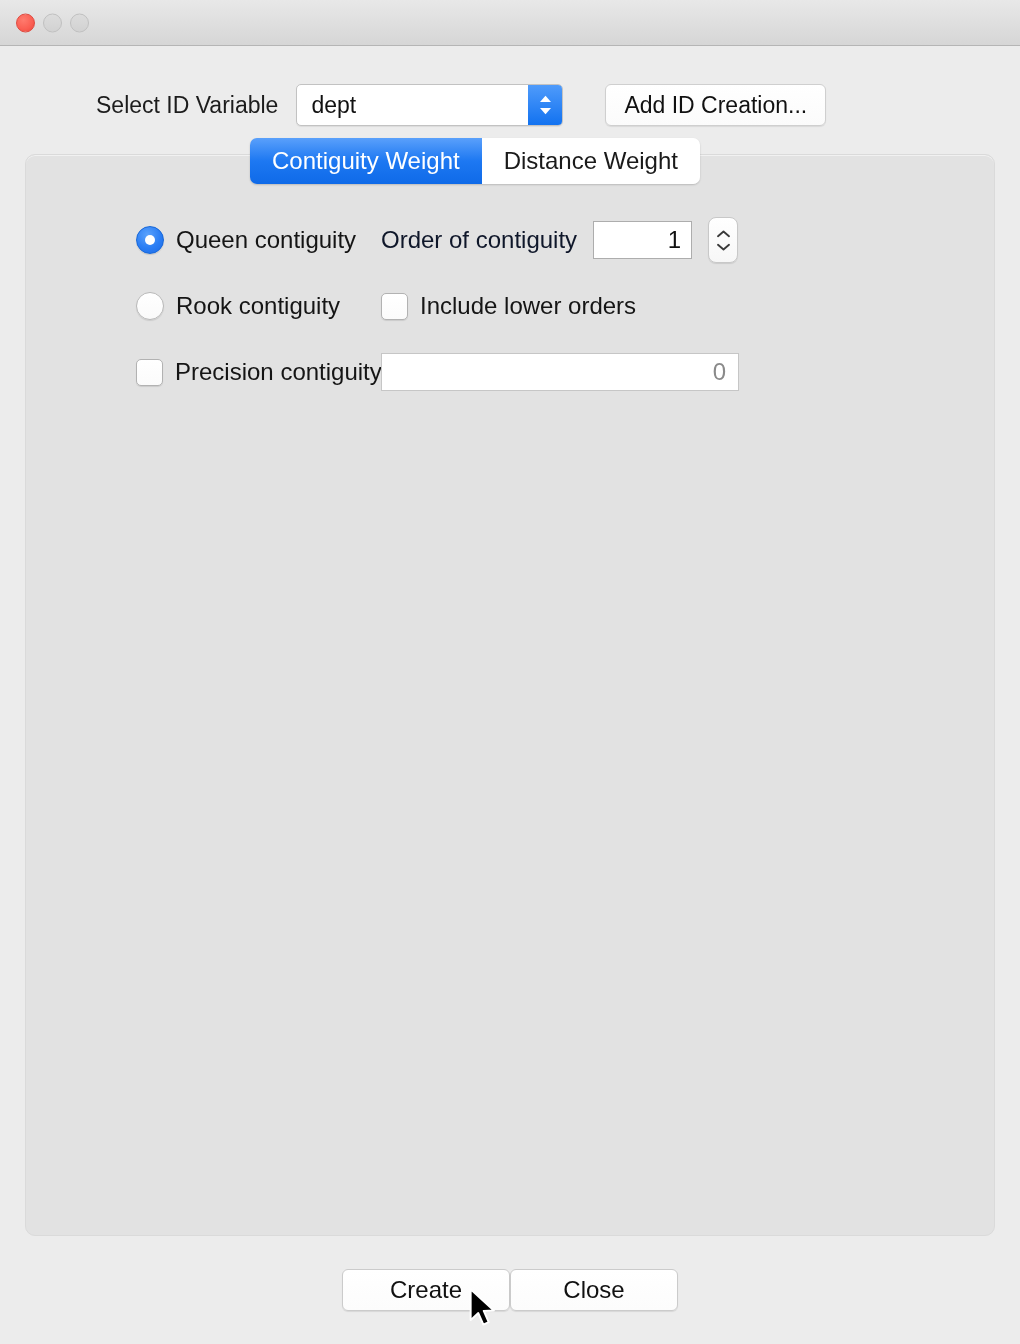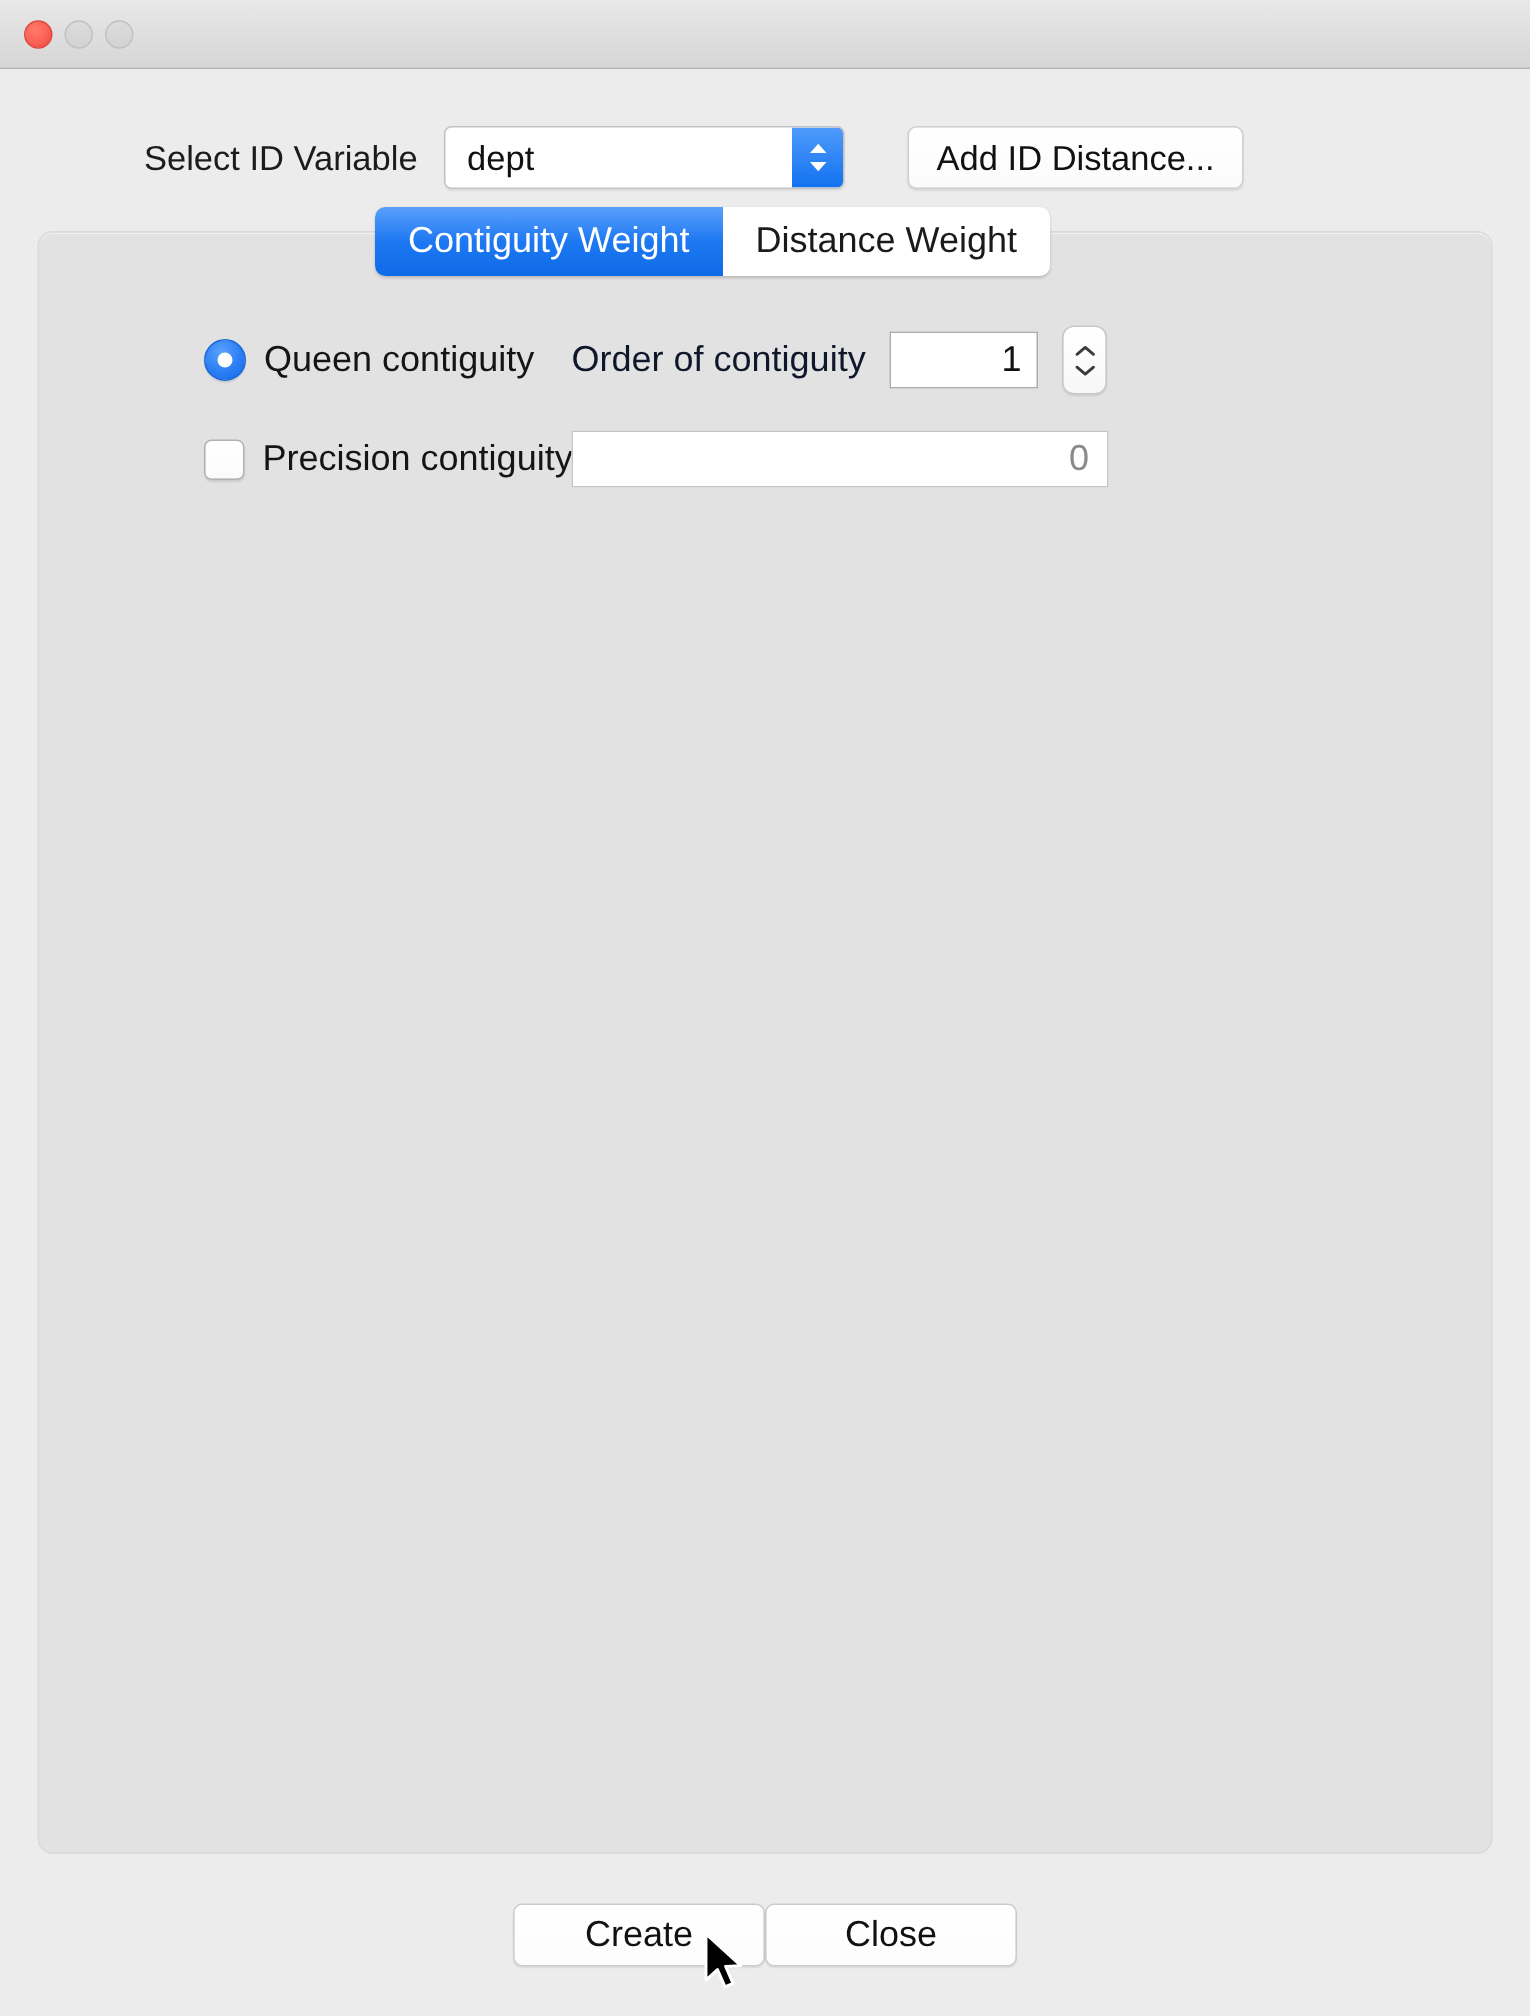--- a/index.html
+++ b/index.html
@@ -364,21 +364,21 @@
       <span class="combo-arrows">
         <svg width="15" height="9" viewBox="0 0 15 9" aria-hidden="true">
           <path d="M7.5 0.8 L13 7 L2 7 Z" fill="#ffffff"></path>
         </svg>
         <svg width="15" height="9" viewBox="0 0 15 9" aria-hidden="true">
           <path d="M7.5 8.2 L2 2 L13 2 Z" fill="#ffffff"></path>
         </svg>
       </span>
     </div>
 
-    <button class="add-id-button">Add ID Distance...</button>
+    <button class="add-id-button">Add ID Creation...</button>
   </div>
 
   <div class="tabbar-wrap">
     <div class="tabbar">
       <button class="tab active">Contiguity Weight</button>
       <button class="tab inactive">Distance Weight</button>
     </div>
   </div>
 
   <div class="panel">
@@ -396,20 +396,30 @@
             <svg width="15" height="8" viewBox="0 0 15 8" aria-hidden="true">
               <path d="M2 6.2 L7.5 1.6 L13 6.2" fill="none" stroke="#3a3a3a" stroke-width="1.9" stroke-linecap="round" stroke-linejoin="round"></path>
             </svg>
             <svg width="15" height="8" viewBox="0 0 15 8" aria-hidden="true">
               <path d="M2 1.8 L7.5 6.4 L13 1.8" fill="none" stroke="#3a3a3a" stroke-width="1.9" stroke-linecap="round" stroke-linejoin="round"></path>
             </svg>
           </div>
         </div>
       </div>
 
+      <div class="opt-row">
+        <div class="left-col">
+          <span class="radio off"></span>
+          <span class="opt-label">Rook contiguity</span>
+        </div>
+        <div class="right-col">
+          <span class="checkbox"></span>
+          <span class="opt-label">Include lower orders</span>
+        </div>
+      </div>
 
       <div class="opt-row">
         <div class="left-col">
           <span class="checkbox"></span>
           <span class="opt-label">Precision contiguity</span>
         </div>
         <div class="precision-row">
           <div class="precision-field">0</div>
         </div>
       </div>

